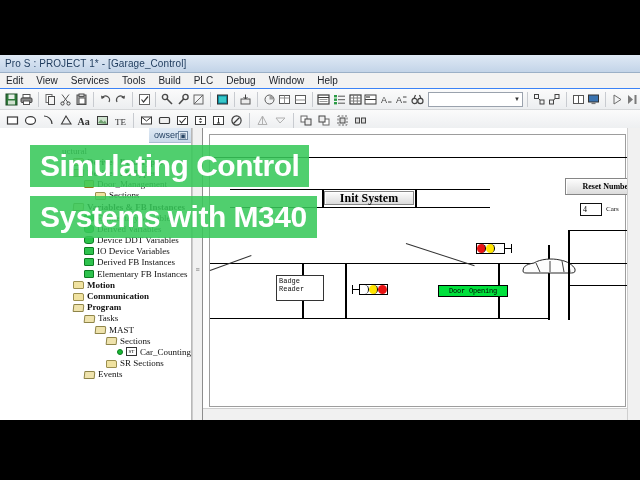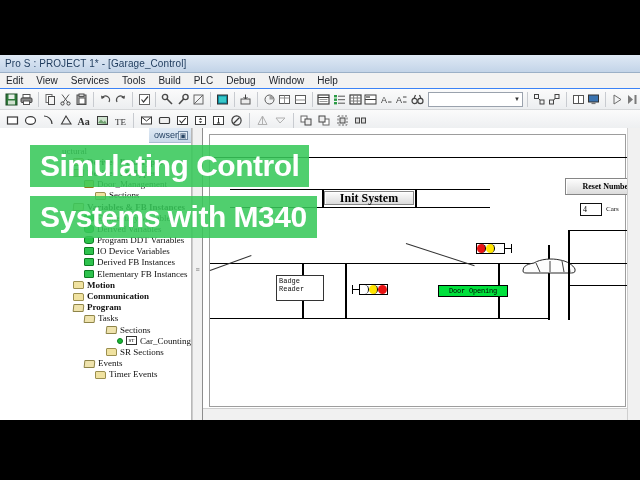--- a/index.html
+++ b/index.html
@@ -540,21 +540,21 @@
               <span>Elementary Variables</span>
             </div>
             <div class="trow">
               <span class="ind" style="width: 25px;"></span>
               <span class="vicon"></span>
               <span>Derived Variables</span>
             </div>
             <div class="trow">
               <span class="ind" style="width: 25px;"></span>
               <span class="vicon"></span>
-              <span>Program DDT Variables</span>
+              <span>Device DDT Variables</span>
             </div>
             <div class="trow">
               <span class="ind" style="width: 25px;"></span>
               <span class="vicon sq"></span>
               <span>IO Device Variables</span>
             </div>
             <div class="trow">
               <span class="ind" style="width: 25px;"></span>
               <span class="vicon sq"></span>
               <span>Derived FB Instances</span>
@@ -584,20 +584,27 @@
                 <i></i>
               </span>
               <span>Program</span>
             </div>
             <div class="trow">
               <span class="ind" style="width: 25px;"></span>
               <span class="folder open">
                 <i></i>
               </span>
               <span>Tasks</span>
+            </div>
+            <div class="trow">
+              <span class="ind" style="width: 36px;"></span>
+              <span class="folder open">
+                <i></i>
+              </span>
+              <span>MAST</span>
             </div>
             <div class="trow">
               <span class="ind" style="width: 47px;"></span>
               <span class="folder open">
                 <i></i>
               </span>
               <span>Sections</span>
             </div>
             <div class="trow">
               <span class="ind" style="width: 58px;"></span>
@@ -611,27 +618,20 @@
                 <i></i>
               </span>
               <span>SR Sections</span>
             </div>
             <div class="trow">
               <span class="ind" style="width: 25px;"></span>
               <span class="folder open">
                 <i></i>
               </span>
               <span>Events</span>
-            </div>
-            <div class="trow">
-              <span class="ind" style="width: 36px;"></span>
-              <span class="folder">
-                <i></i>
-              </span>
-              <span>Timer Events</span>
             </div>
           </div>
       </div>
       <div class="vscroll">
         <div class="grip">≡</div>
       </div>
 
       <div class="editor">
         <div class="editor-inner">
 

